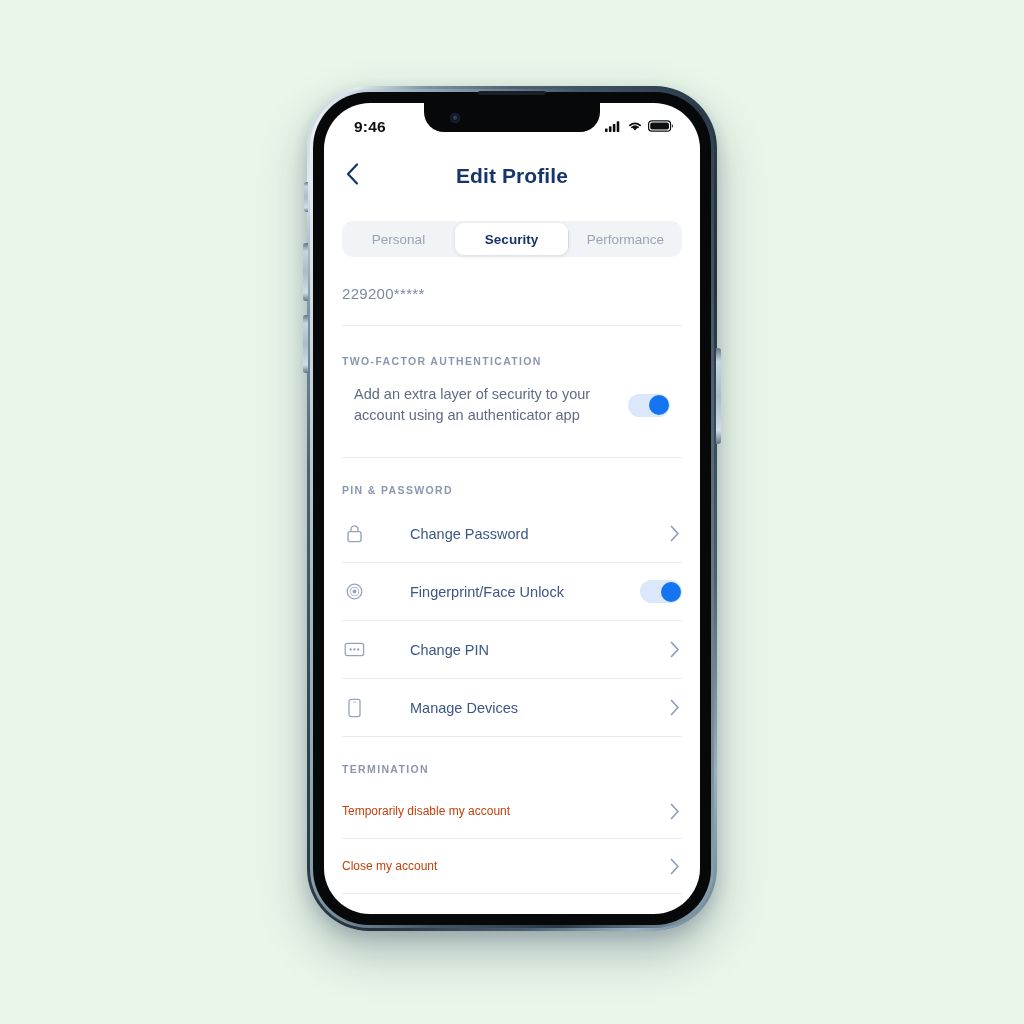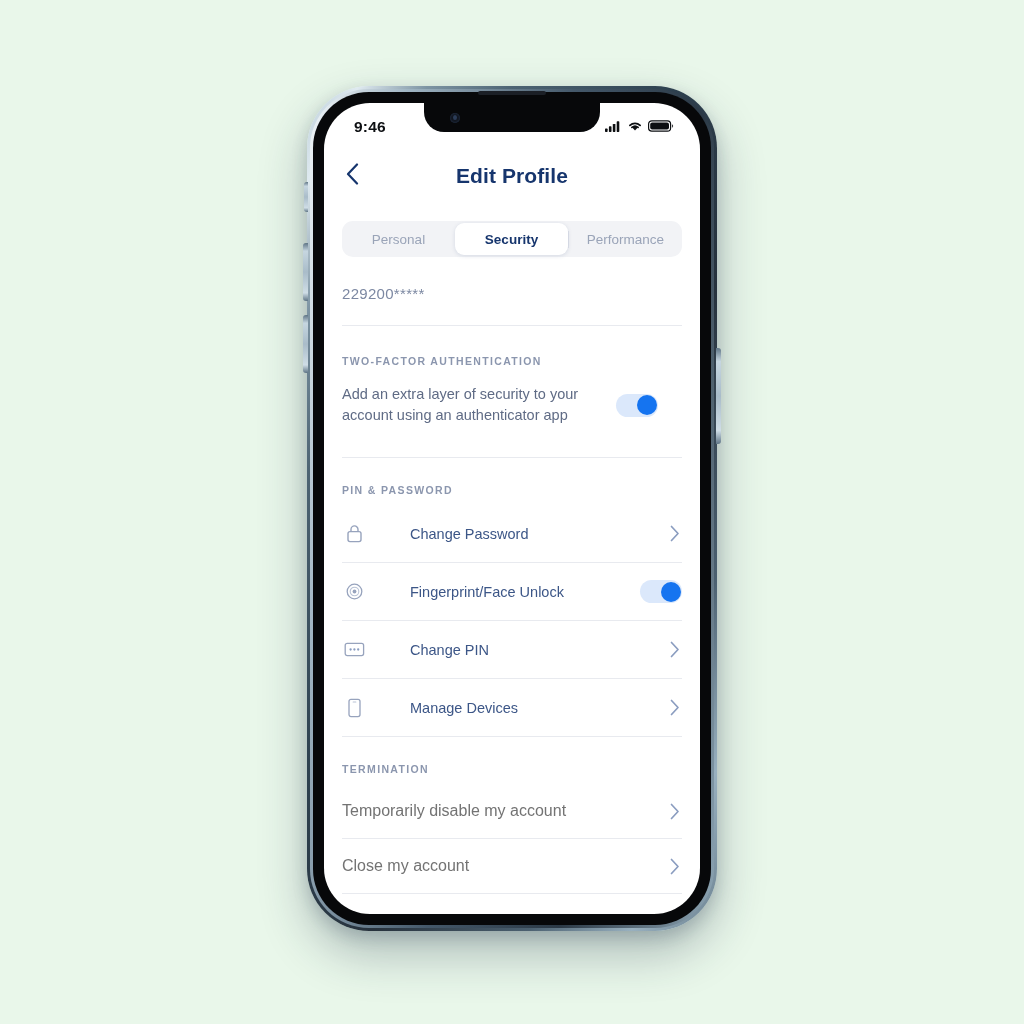--- a/index.html
+++ b/index.html
@@ -265,21 +265,21 @@
     font-weight: bold;
     text-transform: uppercase;
   }
   .twofa-label { padding: 29px 0 17px 0; }
   .pin-label   { padding: 26px 0 9px 0; }
   .term-label  { padding: 26px 0 9px 0; }
 
   .twofa-row {
     display: flex;
     align-items: center;
-    justify-content: flex-start;
+    justify-content: center;
     padding: 0 0 31px 0;
     gap: 16px;
   }
   .twofa-text {
     font-size: 14.5px;
     line-height: 21px;
     color: #5f6b85;
     max-width: 258px;
   }
 
@@ -324,22 +324,22 @@
     font-size: 14.5px;
     color: #3c5687;
   }
   .row .chev {
     flex: 0 0 auto;
     display: flex;
     align-items: center;
     padding-right: 2px;
   }
   .row.danger .label {
-    color: #737373;
-    font-size: 16px;
+    color: #c2410c;
+    font-size: 12px;
   }
   .row.danger { height: 54px; }
 </style>
 </head>
 <body style="background: rgb(233, 247, 234);">
 
 <div id="stage">
 
   <div class="phone">
     <div class="phone-outer"></div>

